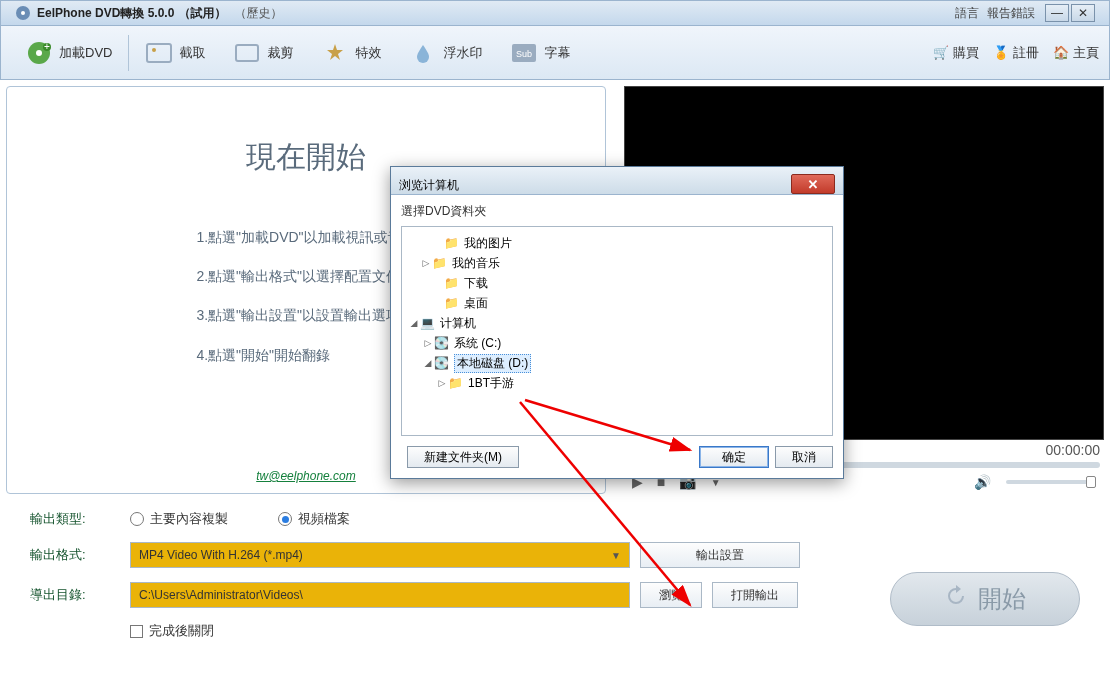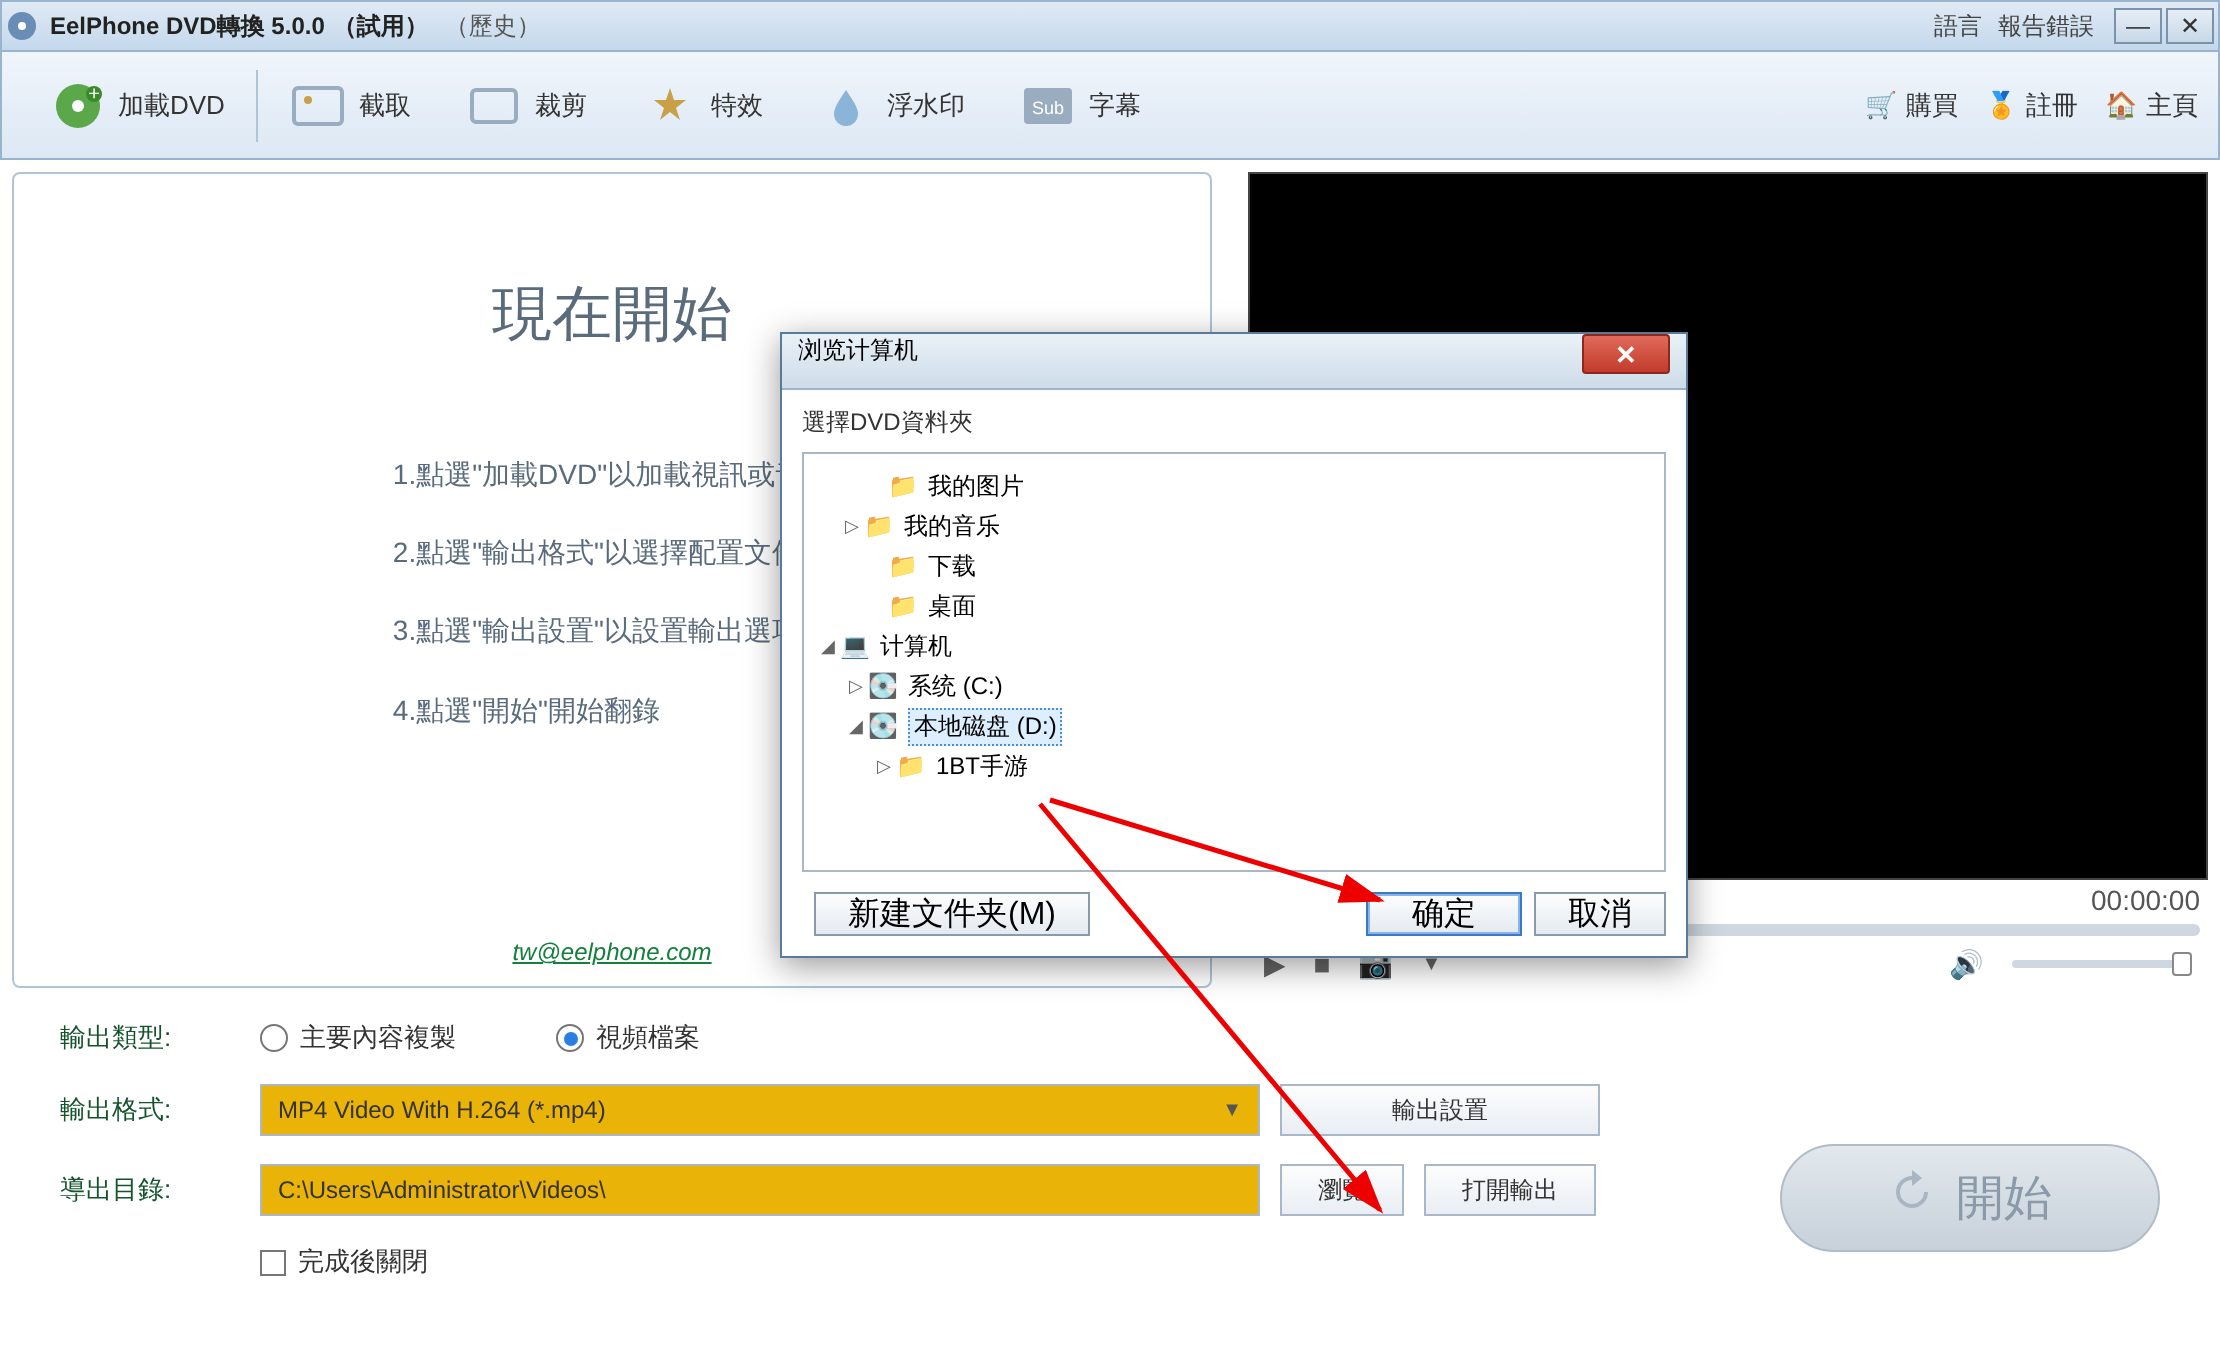--- a/index.html
+++ b/index.html
@@ -1,19 +1,19 @@
 <!DOCTYPE html>
 <html><head>
 <meta charset="utf-8">
 <style>
   * { box-sizing: border-box; margin: 0; padding: 0; font-family: "Microsoft YaHei", Arial, sans-serif; }
   body { background: #fff; width: 1110px; height: 686px; overflow: hidden; position: relative; }
 
   
-  .titlebar { height: 26px; background: linear-gradient(to bottom, #e0eaf4, #c4d8ec); display: flex; align-items: center; padding: 0 2px; font-size: 12px; color: #333; border: 1px solid #9bb4ce; }
+  .titlebar { height: 26px; background: linear-gradient(to bottom, #e0eaf4, #c4d8ec); display: flex; align-items: center; padding: 0 14px; font-size: 12px; color: #333; border: 1px solid #9bb4ce; }
   .titlebar .app-icon { width: 16px; height: 16px; margin-right: 6px; }
   .titlebar .title-text { font-weight: bold; color: #222; }
   .titlebar .title-extra { margin-left: 8px; color: #555; }
   .titlebar .spacer { flex: 1; }
   .titlebar .lang { margin-right: 8px; color: #444; cursor: pointer; }
   .titlebar .win-btn { width: 24px; height: 18px; border: 1px solid #7a92ab; background: linear-gradient(to bottom,#e6eef6,#c8d8e8); margin-left: 2px; display: flex; align-items: center; justify-content: center; font-size: 12px; cursor: pointer; }
 
   
   .toolbar { height: 54px; background: linear-gradient(to bottom,#f0f5fb,#dce8f4); border: 1px solid #9bb4ce; border-top: none; display: flex; align-items: center; padding: 0 10px; }
   .tb-btn { display: flex; align-items: center; height: 40px; padding: 0 14px; font-size: 13px; color: #333; cursor: pointer; }
@@ -54,33 +54,33 @@
   .bottom-btn { height:26px; border:1px solid #aab8c6; background:linear-gradient(to bottom,#fdfdfd,#e8eef4); padding:0 18px; font-size:12px; cursor:pointer; display:flex; align-items:center; margin-left:10px;}
   .bottom-btn.wide { width:160px; justify-content:center;}
   .checkbox { display:flex; align-items:center; cursor:pointer;}
   .checkbox .c { width:13px; height:13px; border:1px solid #777; margin-right:6px;}
 
   .start-btn { position:absolute; right:30px; bottom:60px; width:190px; height:54px; border-radius:27px; background:linear-gradient(to bottom,#e2e8ed,#c7d1da); display:flex; align-items:center; justify-content:center; font-size:24px; color:#8a9aa8; border:1px solid #b0bcc8; cursor:pointer;}
   .start-btn .ri { margin-right:10px; }
 
   
   .dialog { position:absolute; left:390px; top:166px; width:454px; background:#fff; border:1px solid #5a7a9a; box-shadow:0 4px 16px rgba(0,0,0,0.4);}
-  .dlg-title { height:28px; background:linear-gradient(to bottom,#eaf1f8,#cddce8); display:flex; align-items:flex-start; padding:0 8px; font-size:12px; border-bottom:1px solid #9bb4ce;}
+  .dlg-title { height:28px; background:linear-gradient(to bottom,#eaf1f8,#cddce8); display:flex; align-items:flex-end; padding:0 8px; font-size:12px; border-bottom:1px solid #9bb4ce;}
   .dlg-title .spacer { flex:1;}
   .dlg-close { width:44px; height:20px; background:linear-gradient(to bottom,#e06a5a,#c23b2b); border:1px solid #8a2a1e; border-radius:2px; color:#fff; display:flex; align-items:center; justify-content:center; font-size:13px; font-weight:bold; cursor:pointer;}
   .dlg-body { padding:8px 10px 10px 10px;}
   .dlg-label { font-size:12px; margin-bottom:6px; color:#333;}
   .tree-box { border:1px solid #aab8c6; height:210px; overflow:auto; padding:6px 4px; font-size:12px; background:#fff;}
   .tree-row { display:flex; align-items:center; height:20px; cursor:pointer; padding-left:0;}
   .tree-row .tri { width:12px; text-align:center; color:#666; font-size:9px;}
   .tree-row .ico { width:16px; height:14px; margin-right:4px;}
   .tree-row.selected span.lbl { border:1px dotted #4a90d9; background:#def; padding:0 2px;}
   .dlg-buttons { display:flex; align-items:center; margin-top:10px;}
   .dlg-buttons .spacer { flex:1;}
-  .dlg-btn { height:22px; border:1px solid #8a9aaa; background:linear-gradient(to bottom,#fdfdfd,#e4eaf0); padding:0 16px; font-size:16px; cursor:pointer; margin-left:6px; display:flex; align-items:center;}
+  .dlg-btn { height:22px; border:1px solid #8a9aaa; background:linear-gradient(to bottom,#fdfdfd,#e4eaf0); padding:0 16px; font-size:12px; cursor:pointer; margin-left:6px; display:flex; align-items:center;}
   .dlg-btn.primary { border:1px solid #3a78c8; box-shadow:0 0 0 1px #8ab4e8 inset; padding:0 22px;}
 
   
   .arrow-svg { position:absolute; pointer-events:none; }
 </style>
 </head>
 <body>
 
 <div class="titlebar">
   <svg class="app-icon" viewBox="0 0 16 16">

